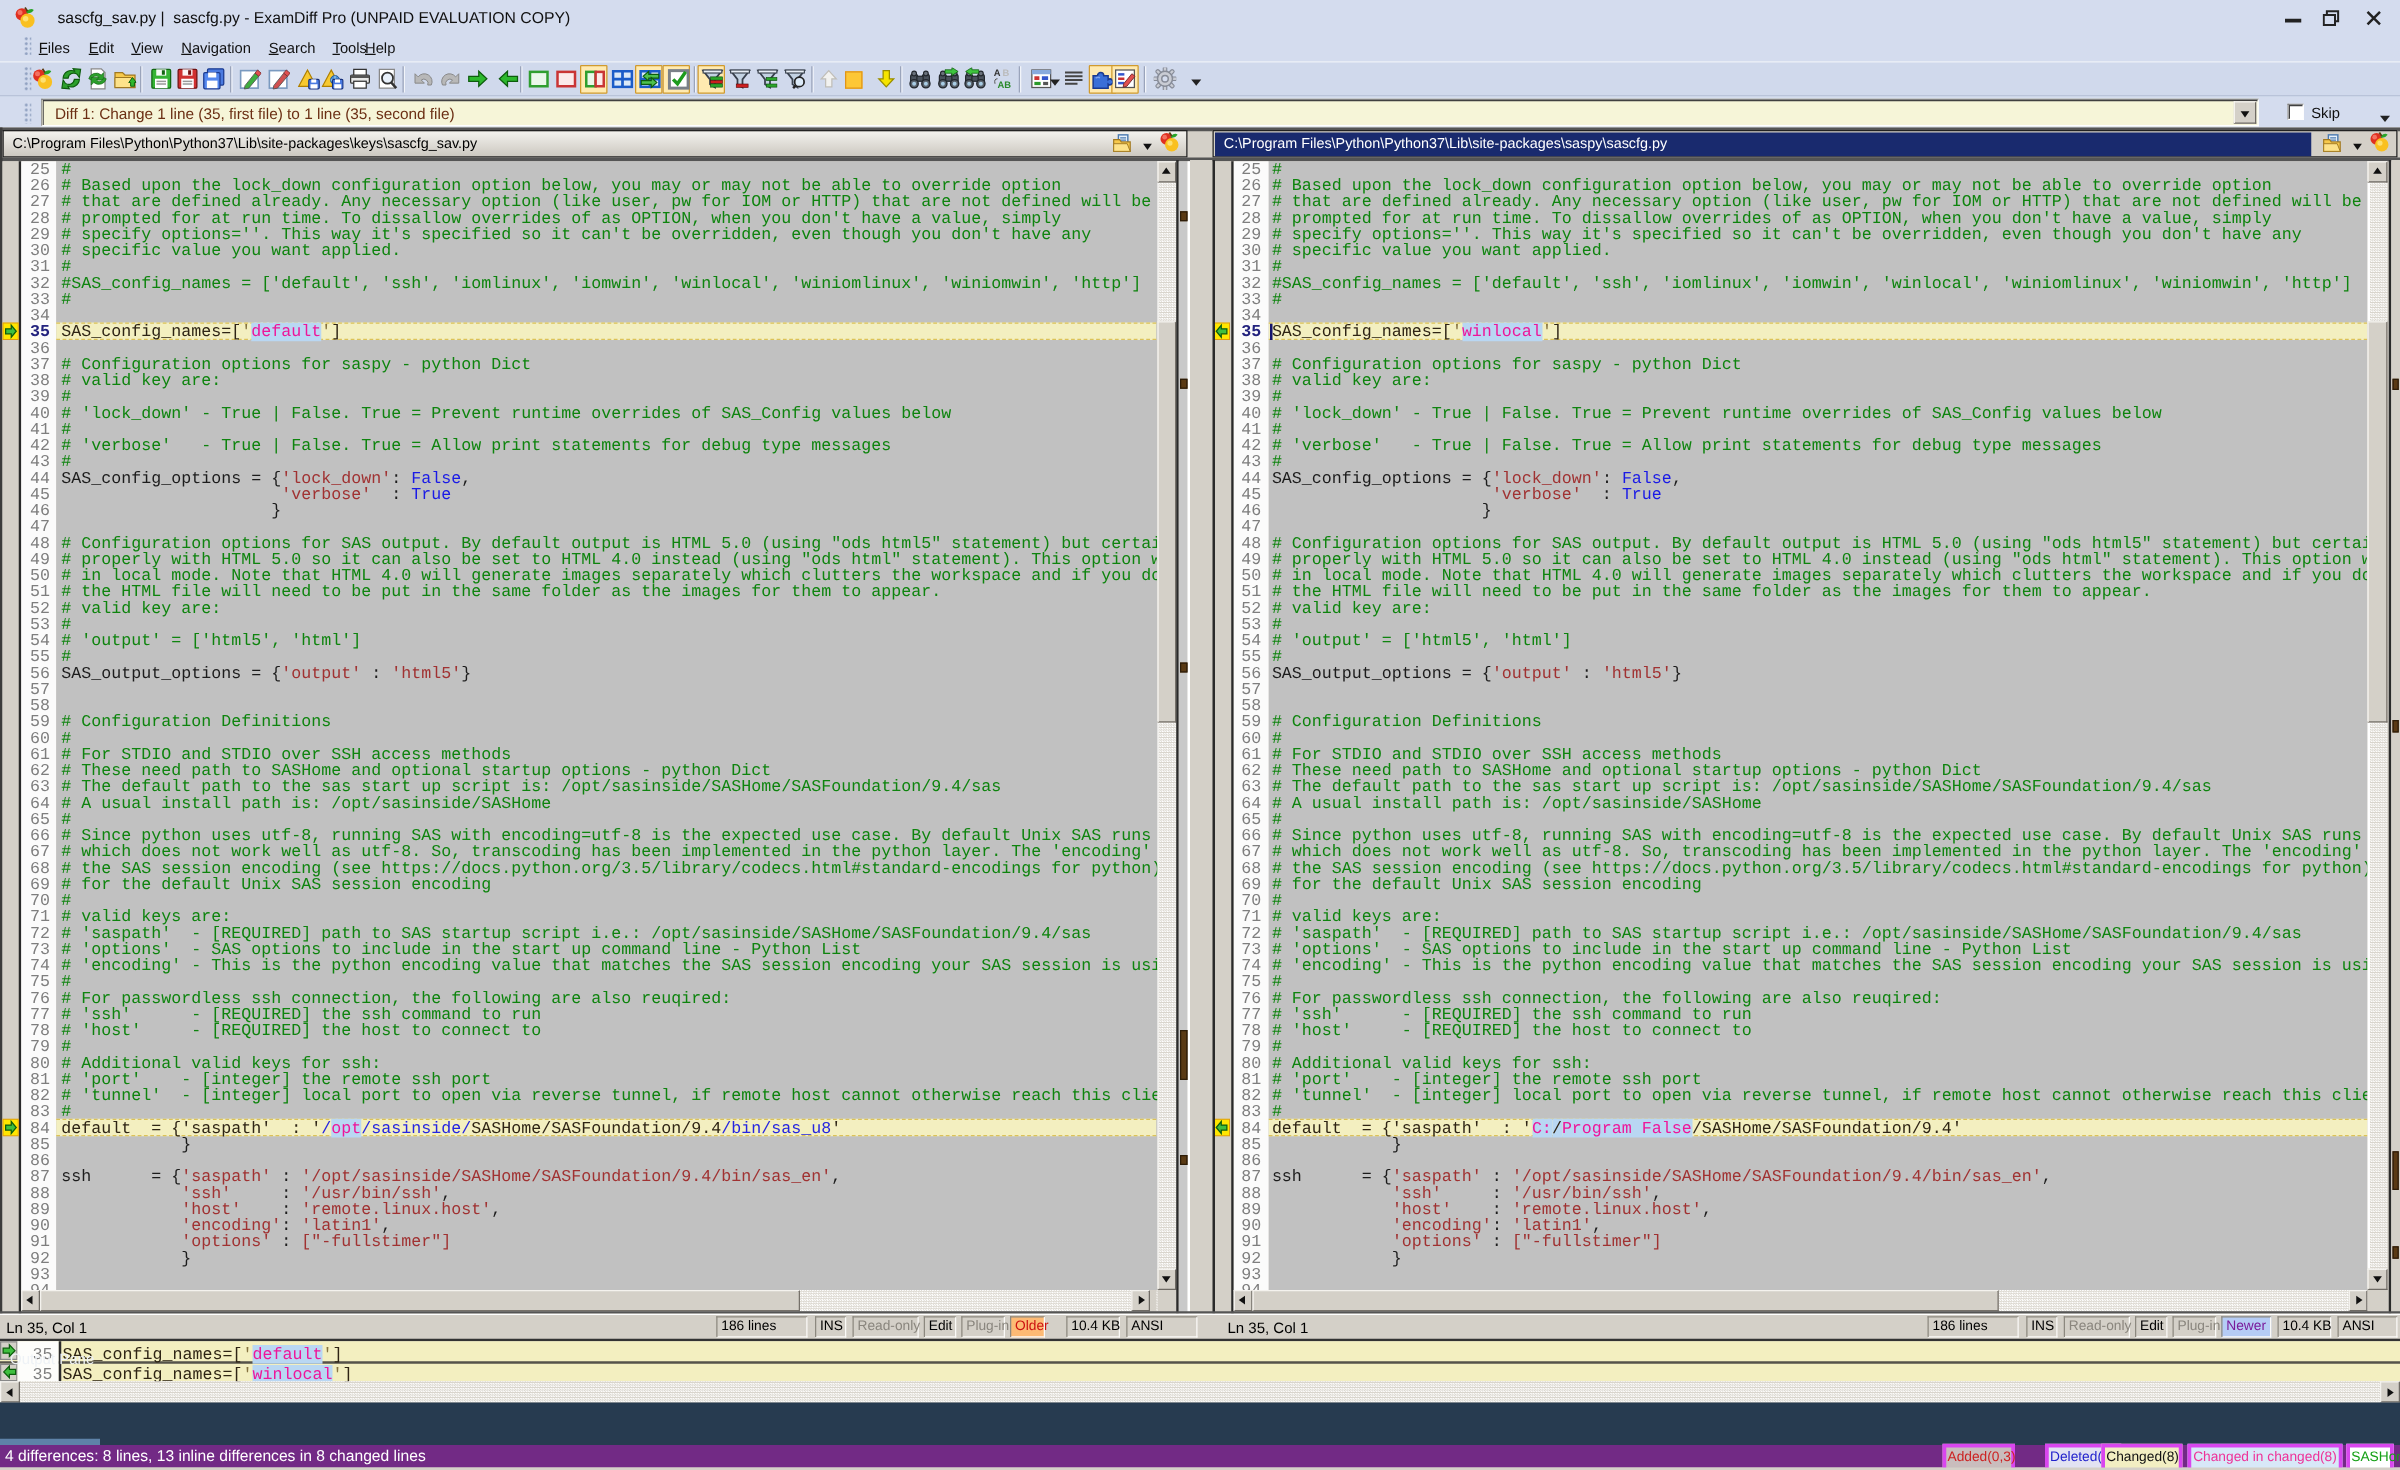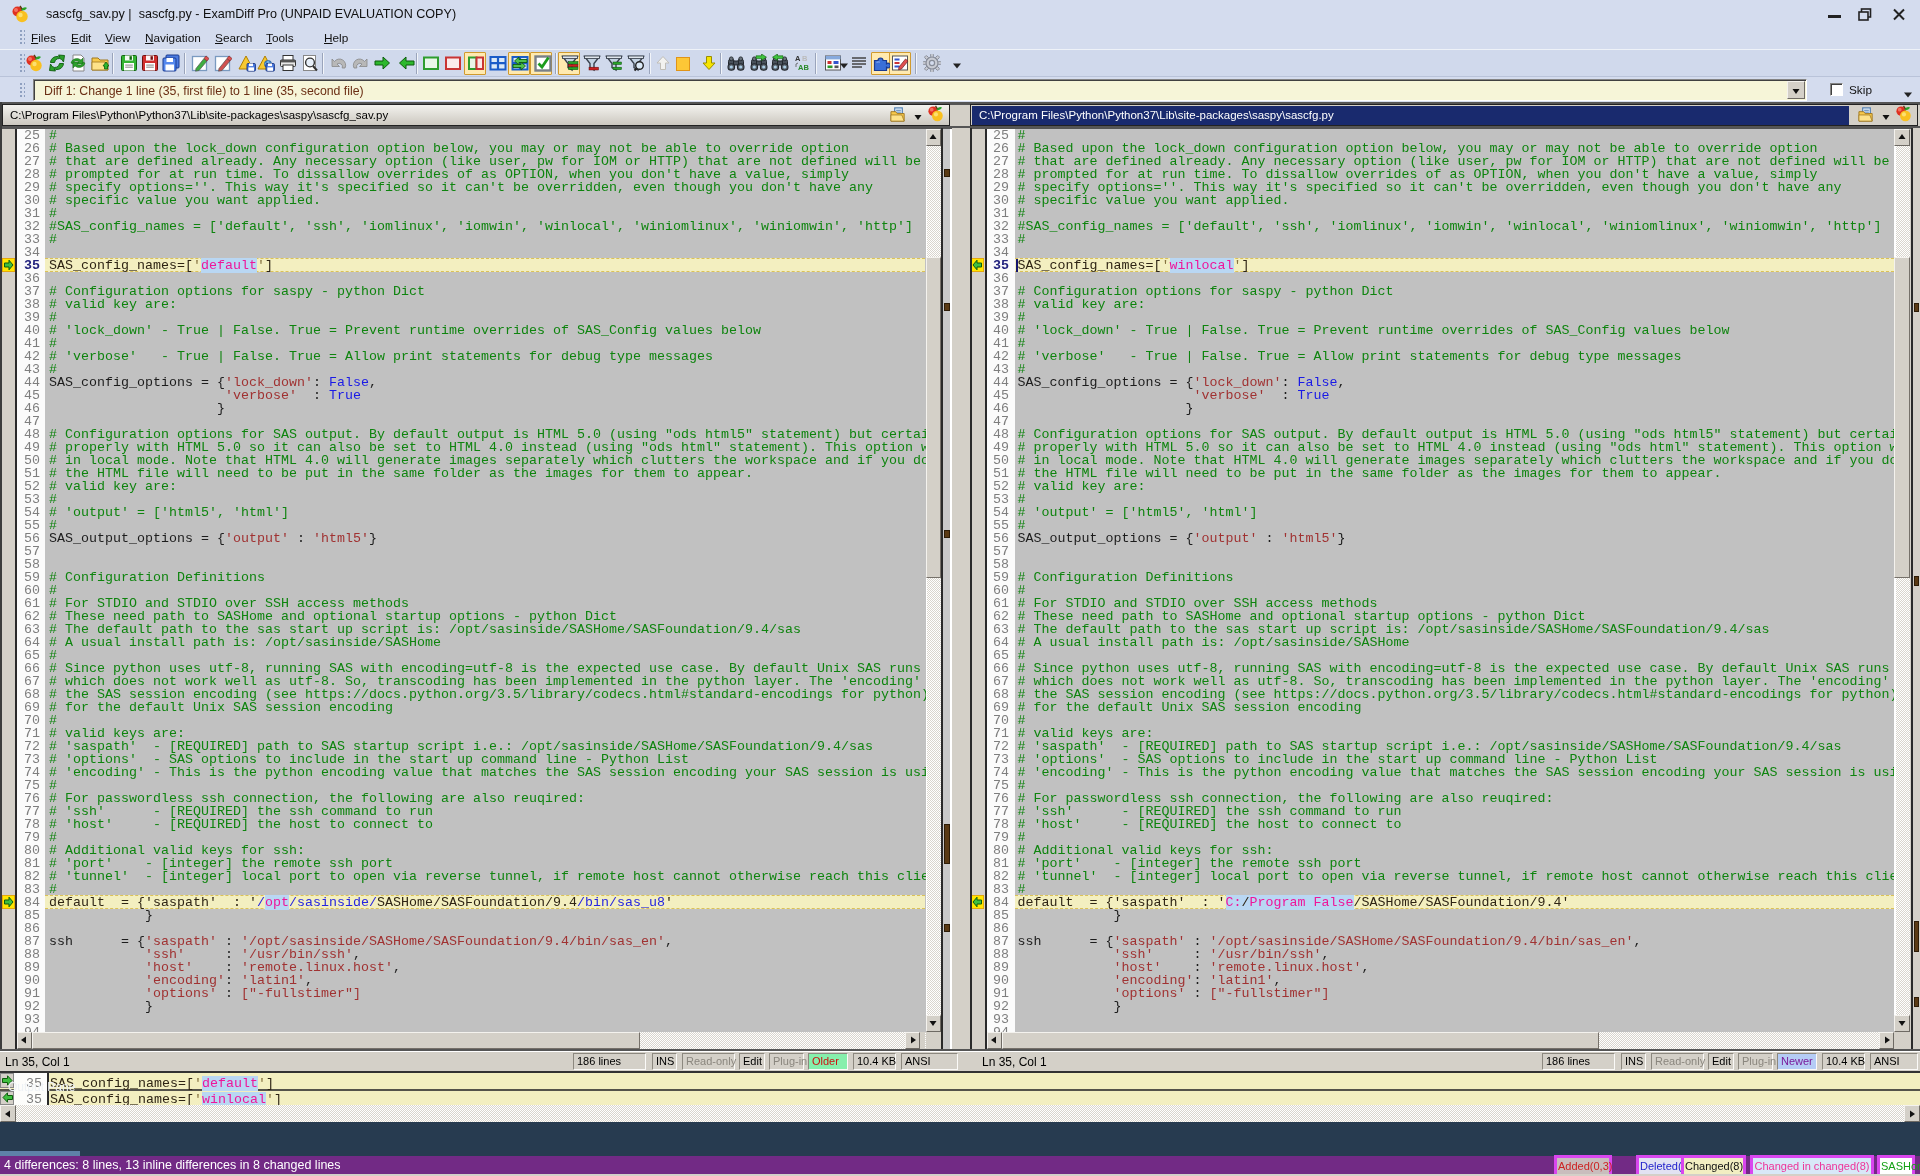--- a/index.html
+++ b/index.html
@@ -46,21 +46,21 @@
 <svg class="abs" style="left:1892px;top:8px" width="14" height="13" viewBox="0 0 14 13">
     <path d="M2 1.5 L12 11.5 M12 1.5 L2 11.5" stroke="#222" stroke-width="2"></path>
   </svg>
 <div class="grip" style="left:19px;top:29px;height:15px"></div>
 <div class="menu-item" style="left:31px"><u>F</u>iles</div>
 <div class="menu-item" style="left:71px"><u>E</u>dit</div>
 <div class="menu-item" style="left:105px"><u>V</u>iew</div>
 <div class="menu-item" style="left:145px"><u>N</u>avigation</div>
 <div class="menu-item" style="left:215px"><u>S</u>earch</div>
 <div class="menu-item" style="left:266px"><u>T</u>ools</div>
-<div class="menu-item" style="left:324px"><u>H</u>elp</div>
+<div class="menu-item" style="left:292px"><u>H</u>elp</div>
 <div class="abs" style="left:0;top:49px;width:1920px;height:28px;border-top:1px solid #eef2f8;border-bottom:1px solid #b9c3d9;background:#d0d9ec"></div>
 <div class="grip" style="left:19px;top:53px;height:20px"></div>
 <div class="hl" style="left:463.5px"></div>
 <div class="hl" style="left:507.5px"></div>
 <div class="hl" style="left:529.5px"></div>
 <div class="hl" style="left:558px"></div>
 <div class="hl" style="left:870.5px"></div>
 <div class="hl" style="left:888.5px"></div>
 <svg class="abs" style="left:25px;top:54px" width="18" height="18" viewBox="0 0 18 18">
     <circle cx="6.5" cy="6.5" r="5" fill="#e03020"></circle>
@@ -309,21 +309,21 @@
 <svg class="abs" style="left:1792px;top:86.5px" width="8" height="8" viewBox="0 0 8 8">
     <polygon points="0.5,2 7.5,2 4,7" fill="#111"></polygon>
   </svg>
 <div class="abs" style="left:1830px;top:83px;width:13px;height:13px;background:#fff;border:1px solid;border-color:#848484 #fff #fff #848484;box-shadow:inset 1px 1px 0 #404040"></div>
 <div class="abs" style="left:1849px;top:83px;font-size:11.8px;color:#111">Skip</div>
 <svg class="abs" style="left:1903px;top:91px" width="10" height="8" viewBox="0 0 10 8">
     <path d="M1 1.5 L9 1.5 L5 6.5Z" fill="#222"></path>
   </svg>
 <div class="abs" style="left:0;top:102px;width:1920px;height:2.5px;background:#555"></div>
 <div class="abs" style="left:2px;top:104px;width:948px;height:22px;background:linear-gradient(#f3f2ee,#ccc8c0);border:1.5px solid #222"></div>
-<div class="abs" style="left:10px;top:109px;font-size:11.5px;color:#000">C:\Program Files\Python\Python37\Lib\site-packages\saspy\sascfg_sav.py</div>
+<div class="abs" style="left:10px;top:109px;font-size:11.5px;color:#000">C:\Program Files\Python\Python37\Lib\site-packages\keys\sascfg_sav.py</div>
 <div class="abs" style="left:970px;top:104px;width:948px;height:22px;background:#d4d0c8;border:1.5px solid #222"></div>
 <div class="abs" style="left:972px;top:105.5px;width:877px;height:19px;background:#192a6e"></div>
 <div class="abs" style="left:979px;top:109px;font-size:11.5px;color:#fff">C:\Program Files\Python\Python37\Lib\site-packages\saspy\sascfg.py</div>
 <svg class="abs" style="left:890px;top:106px" width="17" height="17" viewBox="0 0 18 18">
     <rect x="5" y="2" width="8" height="9" fill="#e8f2fc" stroke="#4a7ab0" stroke-width="1.2"></rect>
     <path d="M6.5 4.5 L11.5 4.5 M6.5 6.5 L11.5 6.5" stroke="#4a7ab0" stroke-width="1"></path>
     <path d="M1 6 L6 6 L7.5 8 L15 8 L15 16 L1 16Z" fill="#f7c94c" stroke="#a07820" stroke-width="1"></path>
     <path d="M1 9.5 L12.5 9.5 L15 16 L1 16Z" fill="#fde28a" stroke="#a07820" stroke-width=".8"></path>
   </svg>
 <svg class="abs" style="left:1858px;top:106px" width="17" height="17" viewBox="0 0 18 18">
@@ -739,21 +739,21 @@
 <div class="abs" style="left:1894px;top:1031.5px;width:16px;height:17px;background:#d4d0c8"></div>
 <div class="abs" style="left:0;top:1049px;width:1920px;height:2px;background:#555"></div>
 <div class="abs" style="left:0;top:1051px;width:1920px;height:21px;background:#d4d0c8;border-top:1px solid #fff"></div>
 <div class="abs" style="left:5px;top:1055px;font-size:12px;color:#000">Ln 35, Col 1</div>
 <div class="abs" style="left:982px;top:1055px;font-size:12px;color:#000">Ln 35, Col 1</div>
 <div class="panel" style="left:573px;width:73px;color:#000;background:#d4d0c8">186 lines</div>
 <div class="panel" style="left:652px;width:25px;color:#000;background:#d4d0c8">INS</div>
 <div class="panel" style="left:682px;width:53px;color:#8a867e;background:#d4d0c8">Read-only</div>
 <div class="panel" style="left:739px;width:26px;color:#000;background:#d4d0c8">Edit</div>
 <div class="panel" style="left:769px;width:35px;color:#8a867e;background:#d4d0c8">Plug-in</div>
-<div class="panel" style="left:808px;width:40px;color:#cc1111;background:#86efac">Older</div>
+<div class="panel" style="left:808px;width:28px;color:#cc1111;background:#fdba74">Older</div>
 <div class="panel" style="left:853px;width:43px;color:#000;background:#d4d0c8">10.4 KB</div>
 <div class="panel" style="left:901px;width:57px;color:#000;background:#d4d0c8">ANSI</div>
 <div class="panel" style="left:1542px;width:73px;color:#000;background:#d4d0c8">186 lines</div>
 <div class="panel" style="left:1621px;width:25px;color:#000;background:#d4d0c8">INS</div>
 <div class="panel" style="left:1651px;width:53px;color:#8a867e;background:#d4d0c8">Read-only</div>
 <div class="panel" style="left:1708px;width:26px;color:#000;background:#d4d0c8">Edit</div>
 <div class="panel" style="left:1738px;width:35px;color:#8a867e;background:#d4d0c8">Plug-in</div>
 <div class="panel" style="left:1777px;width:40px;color:#7a1a9a;background:#b5ccf5">Newer</div>
 <div class="panel" style="left:1822px;width:43px;color:#000;background:#d4d0c8">10.4 KB</div>
 <div class="panel" style="left:1870px;width:48px;color:#000;background:#d4d0c8">ANSI</div>

